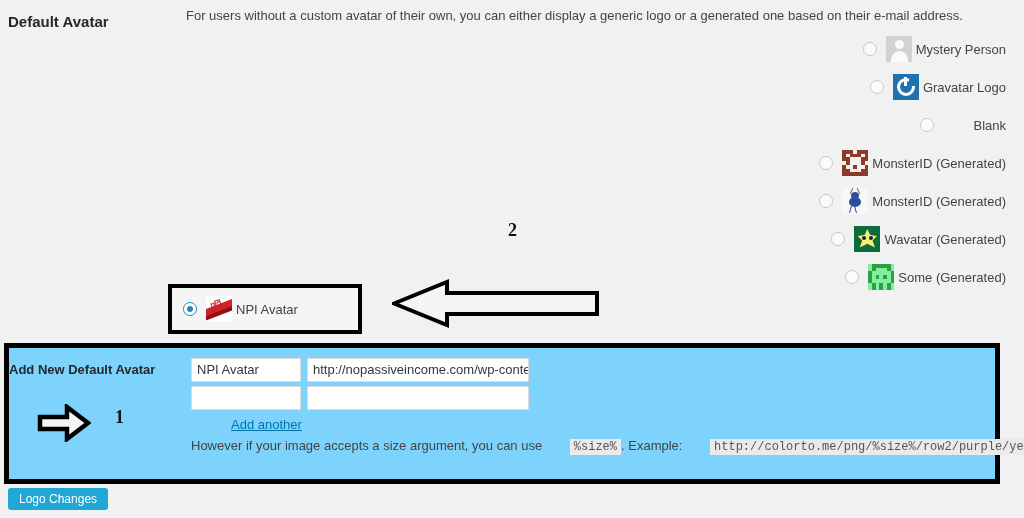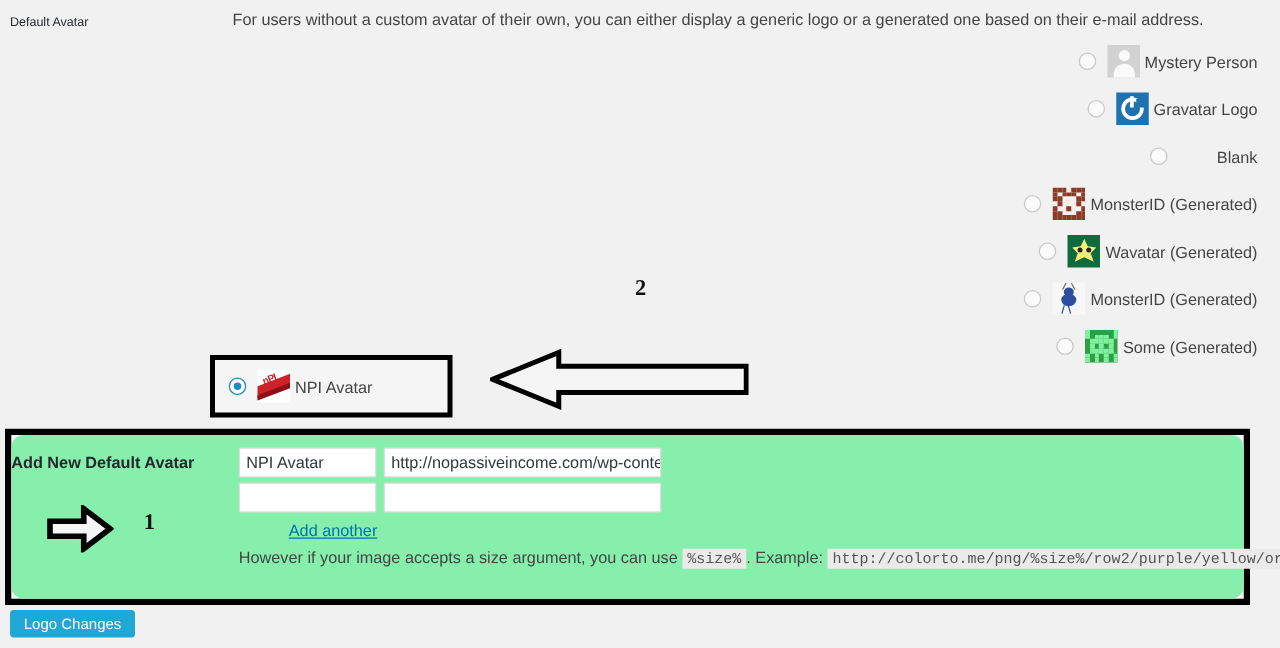--- a/index.html
+++ b/index.html
@@ -22,22 +22,22 @@
   .settings-row {
     position: absolute;
     left: 0; top: 0;
     width: 1024px;
   }
   .row-label {
     position: absolute;
     left: 8px;
     top: 12px;
     width: 170px;
-    font-weight: normal;
-    font-size: 10px;
+    font-weight: bold;
+    font-size: 15px;
     color: #23282d;
     line-height: 1.3;
   }
   .row-field {
     position: absolute;
     left: 186px;
     top: 8px;
     width: 820px;
   }
   .field-desc {
@@ -272,22 +272,21 @@
     top: 343px;
     width: 996px;
     height: 141px;
     border: 5px solid #000;
     box-sizing: border-box;
     background: #f5f5f5;
   }
   .box-inner {
     position: absolute;
     left: 0; top: 0; right: 0; bottom: 0;
-    background: #86efac;
-    border-radius: 10px;
+    background: #7dd3fc;
   }
   .new-label {
     position: absolute;
     left: 0px;
     top: 14px;
     font-weight: bold;
     font-size: 13px;
     color: #23282d;
     white-space: nowrap;
   }
@@ -331,20 +330,21 @@
     line-height: 20px;
     margin-top: 4px;
     white-space: nowrap;
   }
   code.inline {
     font-family: "Liberation Mono", monospace;
     font-size: 12px;
     background: #eaeaea;
     color: #555;
     padding: 1px 4px;
+    margin-left: 24px;
   }
 
   
   .save-btn {
     position: absolute;
     left: 8px;
     top: 488px;
     height: 22px;
     line-height: 22px;
     padding: 0 11px;
@@ -426,39 +426,39 @@
             <i style="left: 11.1429px; top: 22.2857px; width: 3.71429px; height: 3.71429px;"></i>
             <i style="left: 14.8571px; top: 22.2857px; width: 3.71429px; height: 3.71429px;"></i>
             <i style="left: 18.5714px; top: 22.2857px; width: 3.71429px; height: 3.71429px;"></i>
             <i style="left: 22.2857px; top: 22.2857px; width: 3.71429px; height: 3.71429px;"></i>
           </span>
         <span class="avatar-label">MonsterID (Generated)</span>
       </li>
 
       <li class="avatar-option">
         <span class="radio"></span>
-        <span class="avatar-thumb thumb-wavatar">
-          <span class="star"></span>
-            <span class="eye l"></span>
-            <span class="eye r"></span>
-        </span>
-        <span class="avatar-label">Wavatar (Generated)</span>
-      </li>
-
-      <li class="avatar-option">
-        <span class="radio"></span>
         <span class="avatar-thumb thumb-monster">
           <span class="ant a"></span>
             <span class="ant b"></span>
           <span class="mhead"></span>
             <span class="mbody"></span>
           <span class="leg a"></span>
             <span class="leg b"></span>
         </span>
         <span class="avatar-label">MonsterID (Generated)</span>
+      </li>
+
+      <li class="avatar-option">
+        <span class="radio"></span>
+        <span class="avatar-thumb thumb-wavatar">
+          <span class="star"></span>
+            <span class="eye l"></span>
+            <span class="eye r"></span>
+        </span>
+        <span class="avatar-label">Wavatar (Generated)</span>
       </li>
 
       <li class="avatar-option">
         <span class="radio"></span>
         <span class="avatar-thumb thumb-retro" id="retro-cells">
             <r style="left: 0px; top: 0px; width: 3.71429px; height: 3.71429px;"></r>
             <r style="left: 22.2857px; top: 0px; width: 3.71429px; height: 3.71429px;"></r>
             <r style="left: 0px; top: 3.71429px; width: 3.71429px; height: 3.71429px;"></r>
             <r style="left: 7.42857px; top: 3.71429px; width: 3.71429px; height: 3.71429px;"></r>
             <r style="left: 11.1429px; top: 3.71429px; width: 3.71429px; height: 3.71429px;"></r>

